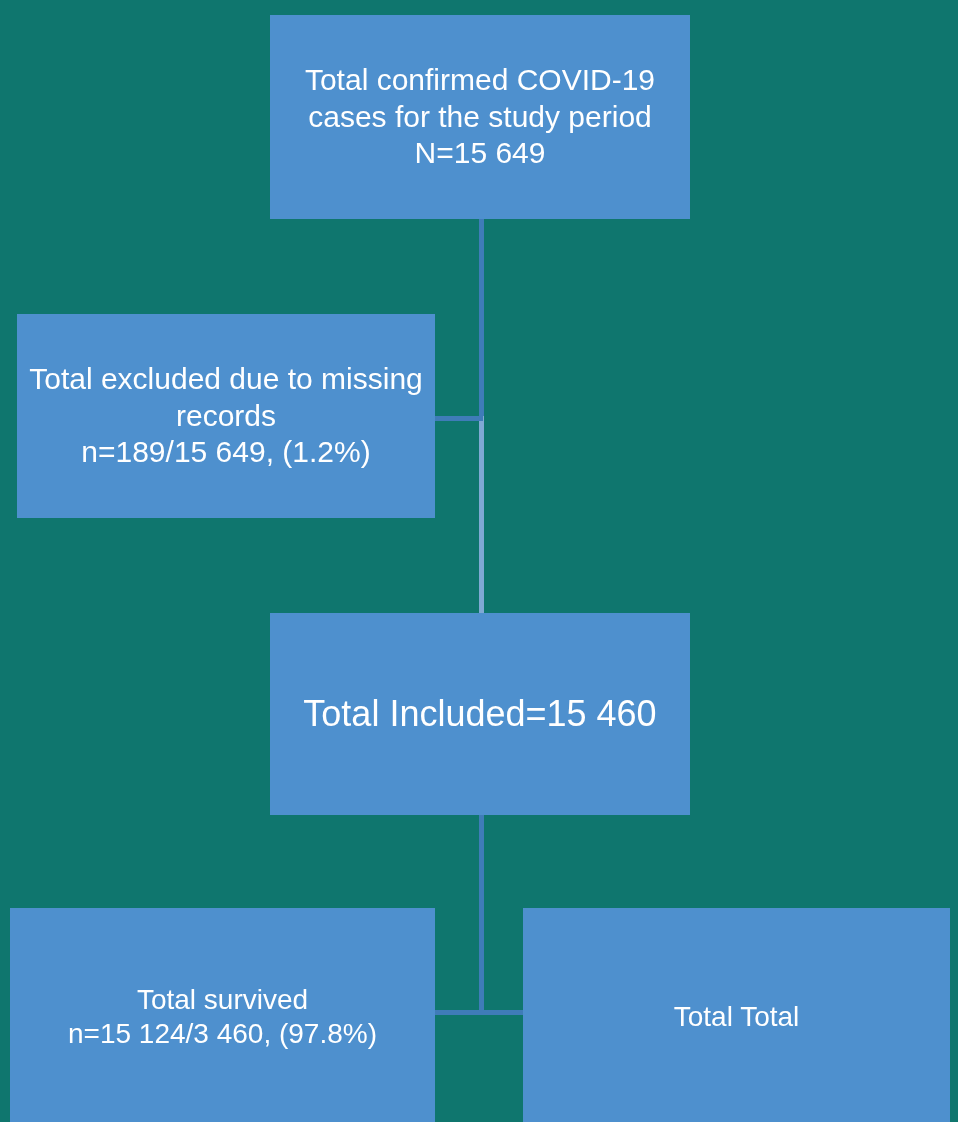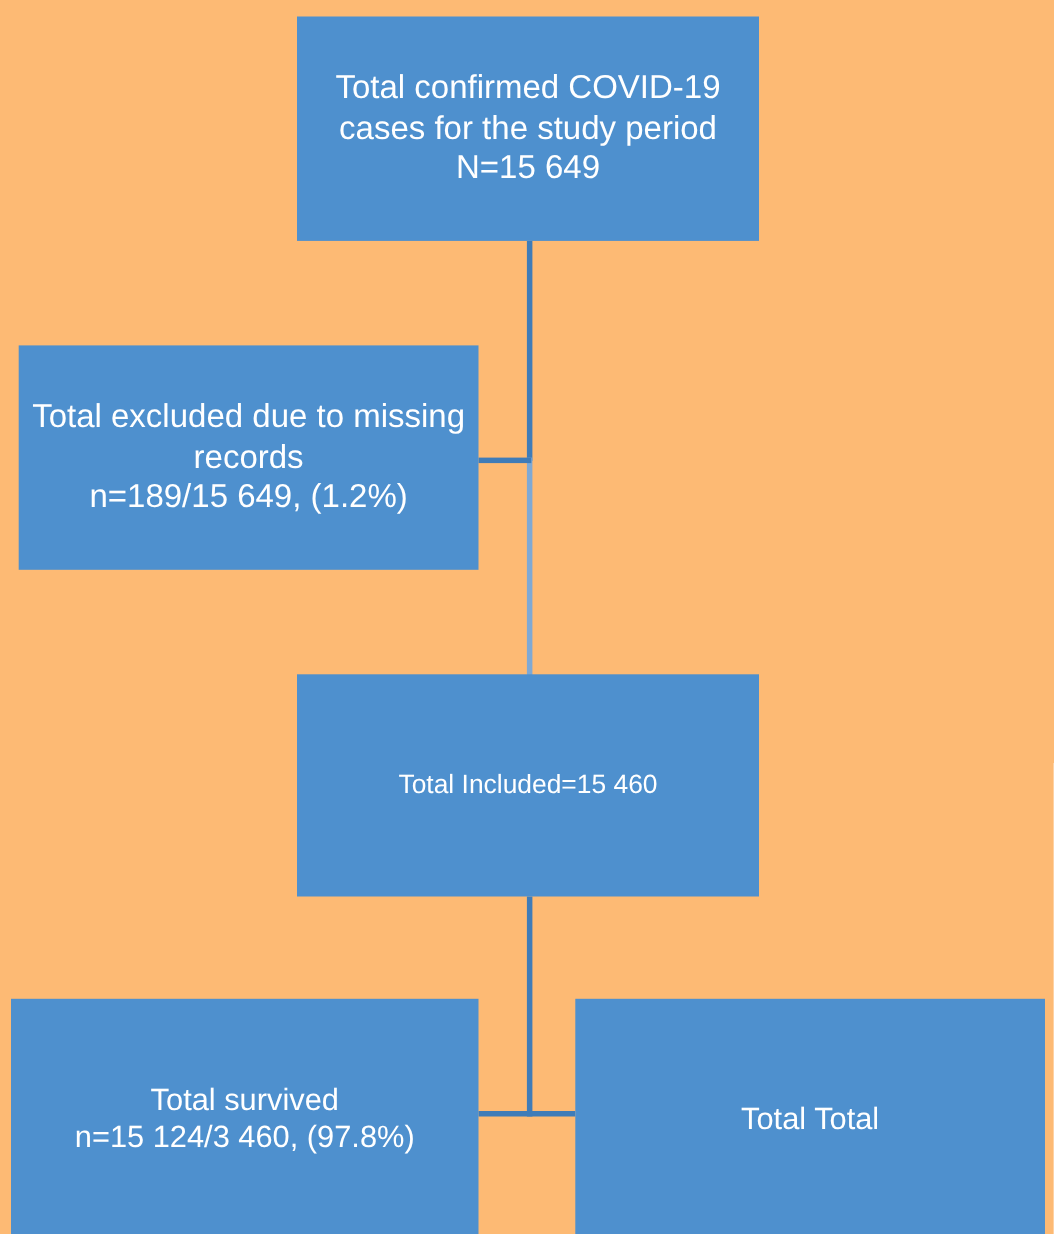--- a/index.html
+++ b/index.html
@@ -7,21 +7,21 @@
     padding: 0;
     background: #ffffff;
   }
   body {
     font-family: "Liberation Sans", sans-serif;
   }
   #flowchart {
     position: relative;
     width: 958px;
     height: 1122px;
-    background: #fdba74;
+    background: #0f766e;
     overflow: hidden;
   }
   .node {
     position: absolute;
     box-sizing: border-box;
     background: #4E90CE;
     color: #ffffff;
     display: flex;
     flex-direction: column;
     align-items: center;
@@ -46,21 +46,21 @@
     left: 270px; top: 15px; width: 420px; height: 204px;
     font-size: 30px;
   }
   #node-excluded {
     left: 17px; top: 314px; width: 418px; height: 204px;
     font-size: 30px;
     align-items: center;
   }
   #node-included {
     left: 270px; top: 613px; width: 420px; height: 202px;
-    font-size: 24px;
+    font-size: 36px;
     align-items: center;
   }
   #node-survived {
     left: 10px; top: 908px; width: 425px; height: 218px;
     font-size: 28px;
   }
   #node-died {
     left: 523px; top: 908px; width: 427px; height: 218px;
     font-size: 28px;
   }

